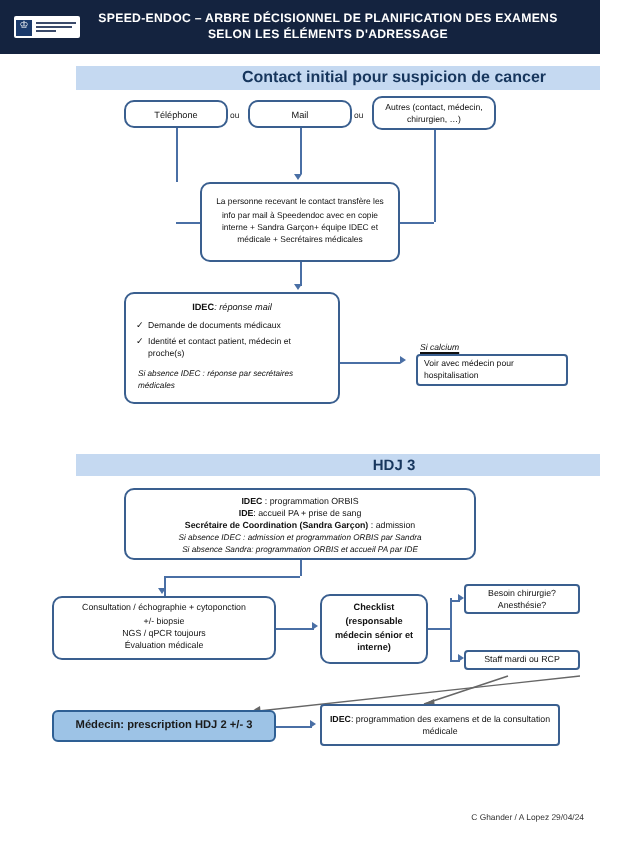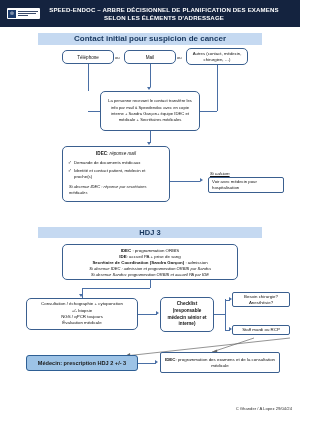--- a/index.html
+++ b/index.html
@@ -29,21 +29,21 @@
   .logo-line.l2{width:18px;}
   .logo-line.l3{width:10px;}
   .header-title{
     flex:1;text-align:center;color:#ffffff;font-weight:bold;
     font-size:6.1px;line-height:8px;letter-spacing:.15px;
     padding-right:14px;padding-left:2px;
   }
   
   .band{
     position:absolute;background:#c5d9f1;color:#17365d;
-    font-weight:bold;text-align:center;
+    font-weight:bold;text-align:center;padding-left:47px;
   }
   #band-contact{left:38px;top:33px;width:224px;height:12px;
     font-size:8px;line-height:12px;}
   #band-hdj{left:38px;top:227px;width:224px;height:11px;
     font-size:7.5px;line-height:11px;}
   
   .box{
     position:absolute;box-sizing:border-box;
     border:0.8px solid #3a5f8f;border-radius:5px;background:#ffffff;
     display:flex;flex-direction:column;align-items:center;

